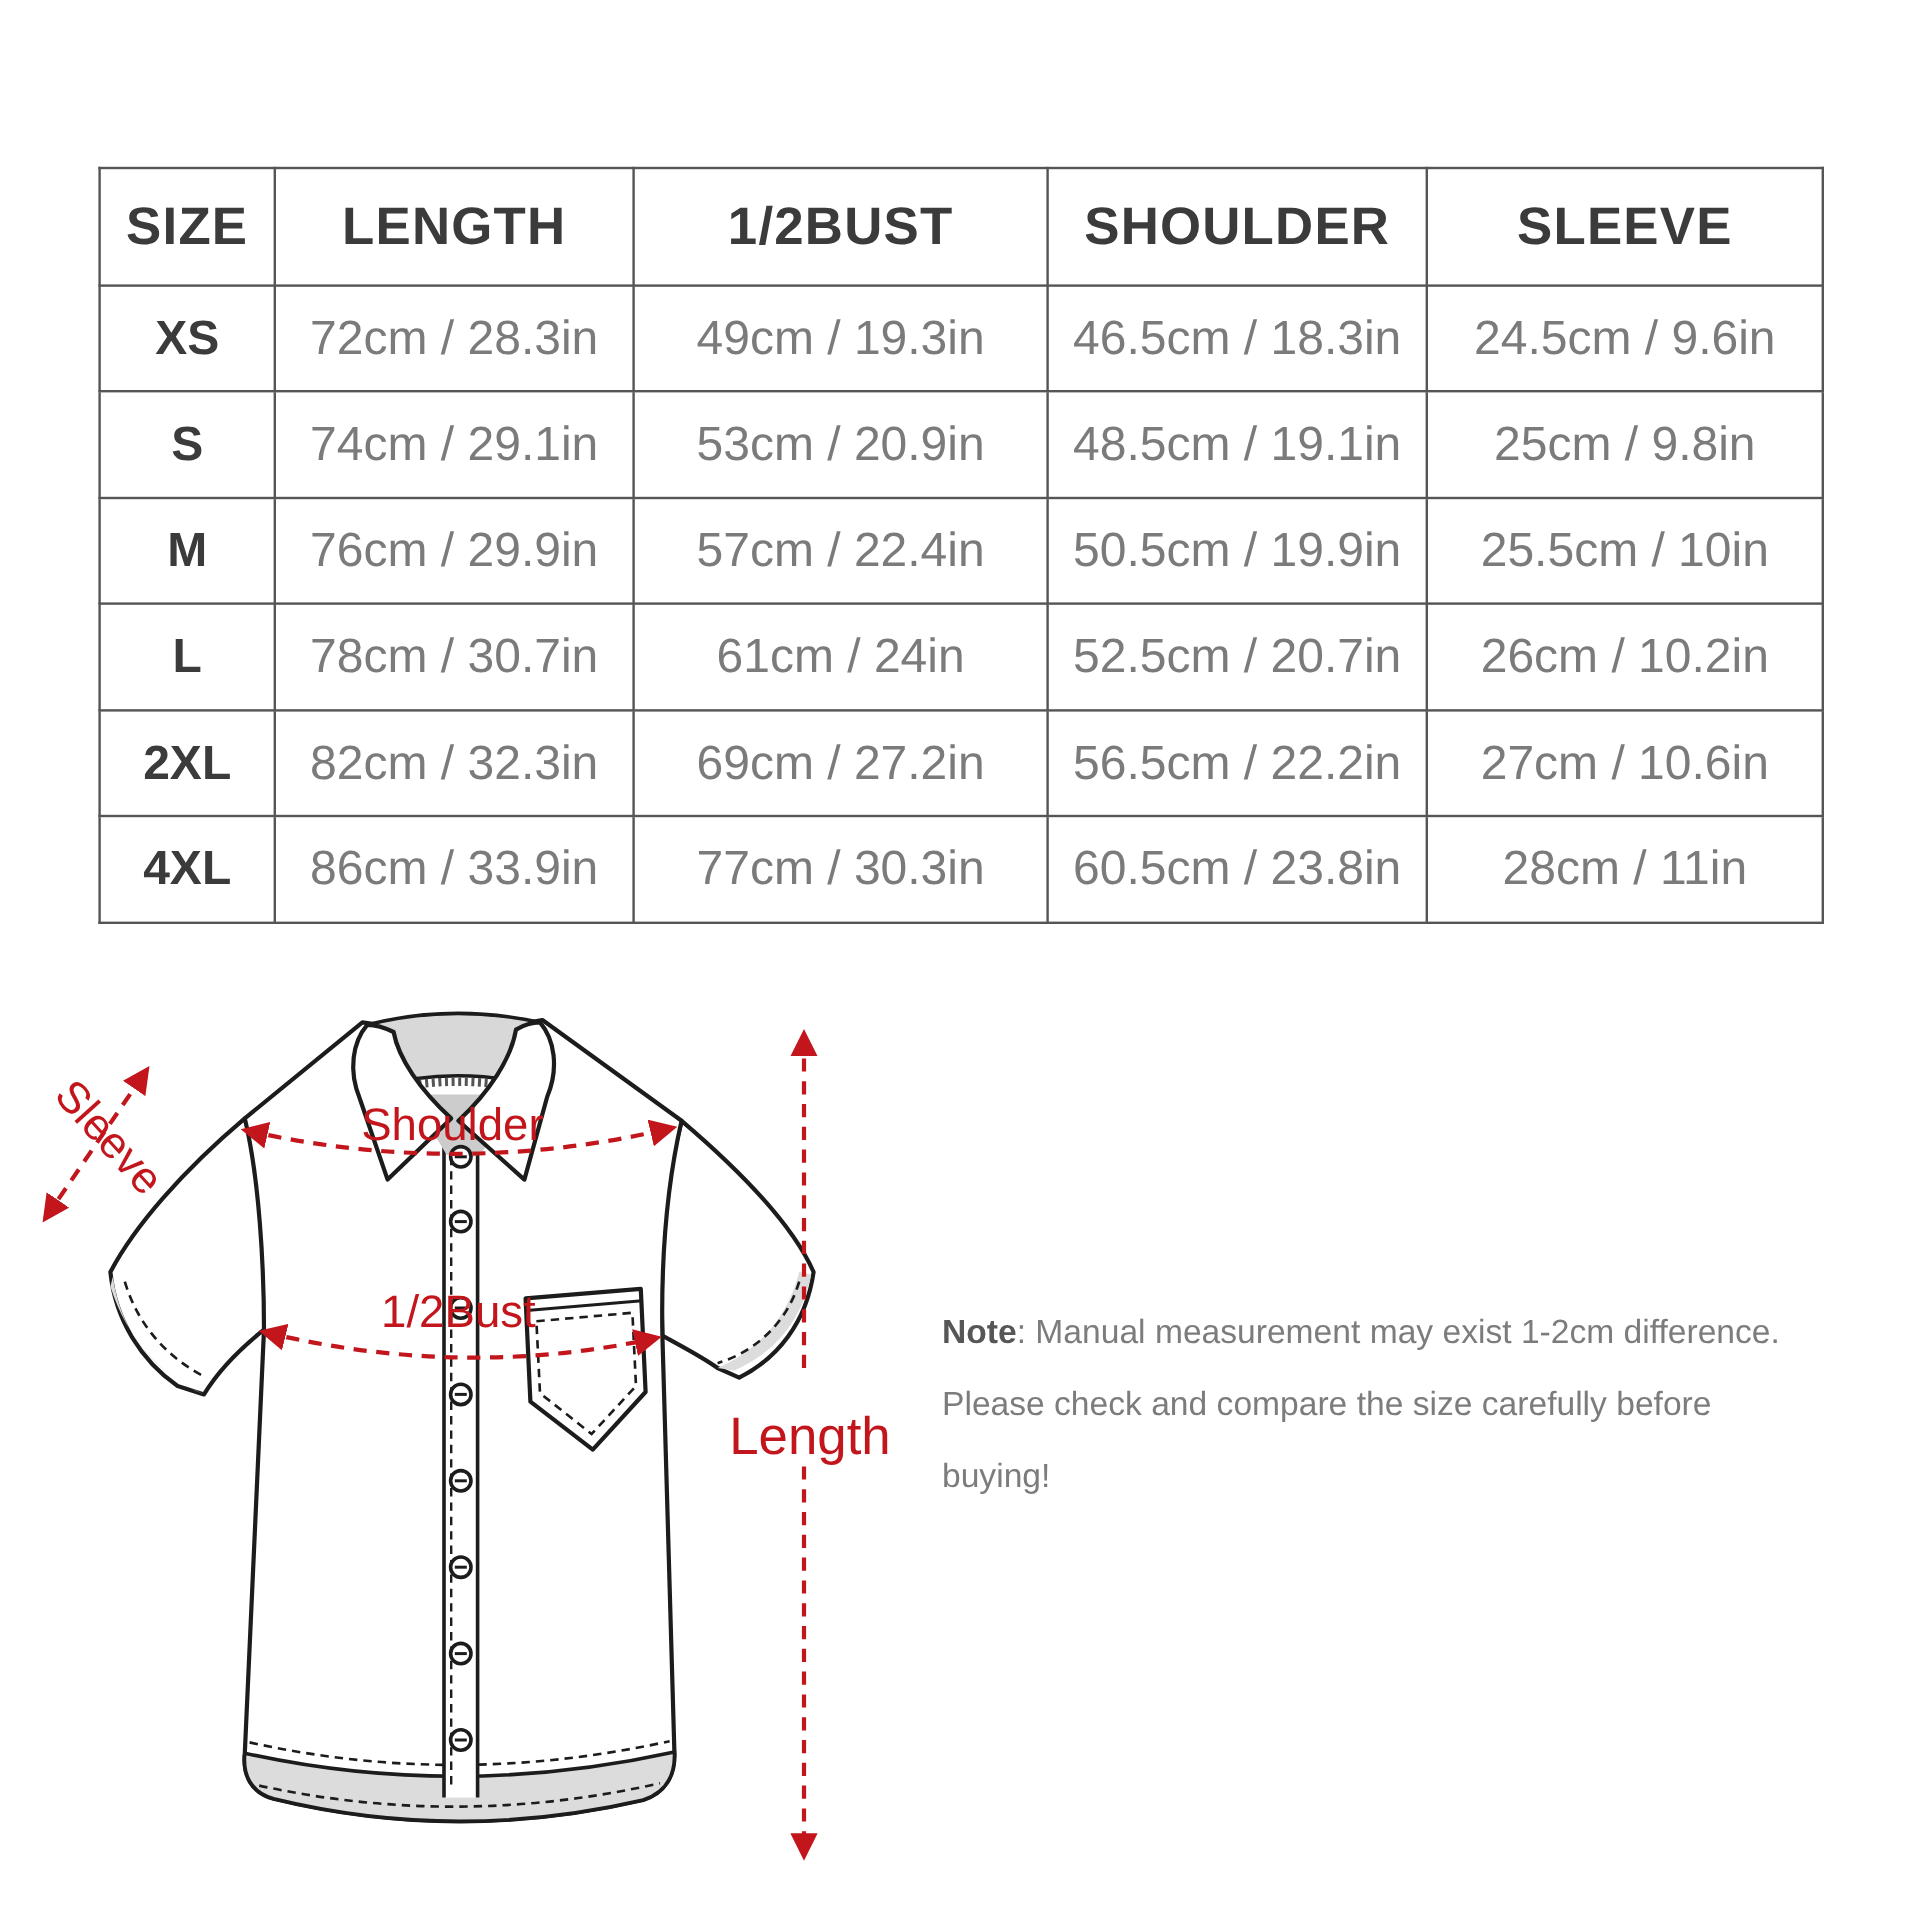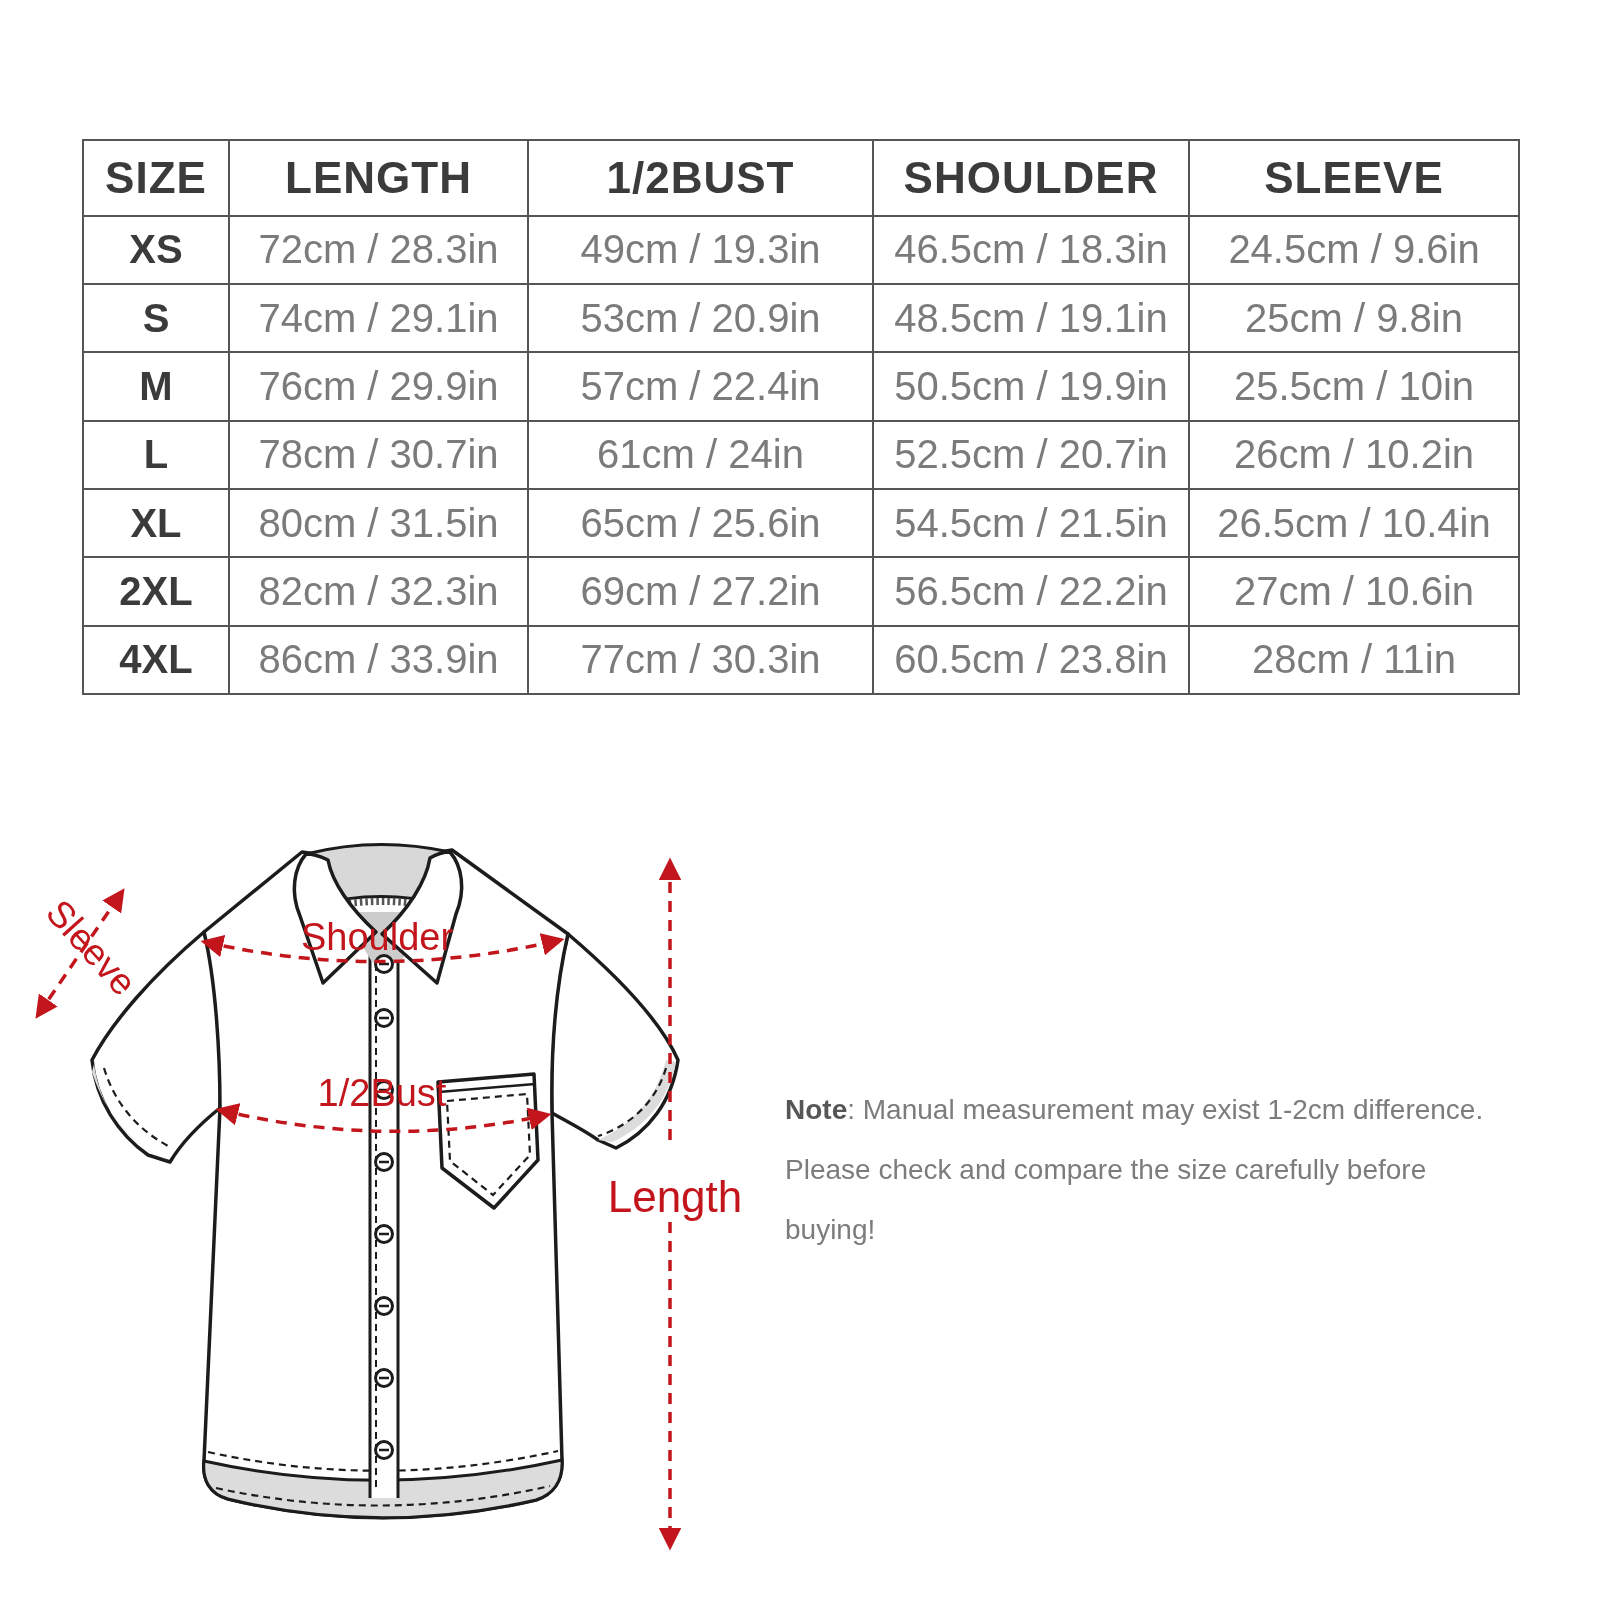--- a/index.html
+++ b/index.html
@@ -1,21 +1,21 @@
 <!DOCTYPE html>
 <html><head>
 <meta charset="utf-8">
 <style>
   html,body{margin:0;padding:0;background:#fff;}
   .canvas{position:relative;width:1600px;height:1600px;background:#ffffff;overflow:hidden;
           font-family:"Liberation Sans",sans-serif;}
   .title{position:absolute;top:26px;left:50%;transform:translateX(-50%);
          font-size:58px;font-weight:700;color:#3a3a3a;letter-spacing:1px;
          border-bottom:7px solid #3a3a3a;padding:0 4px 9px 4px;white-space:nowrap;}
-  table.size-table{position:absolute;left:82px;top:139px;width:1436px;height:556px;
+  table.size-table{position:absolute;left:82px;top:139px;width:1436px;height:631px;
          border-collapse:collapse;table-layout:fixed;background:#fff;}
   .size-table th,.size-table td{border:2px solid #555;text-align:center;vertical-align:middle;padding:0;}
   .size-table th{font-size:44px;font-weight:700;color:#3b3b3b;letter-spacing:1px;}
   .size-table td{font-size:40px;color:#7b7b7b;font-weight:400;}
   .size-table td.size-cell{font-size:40px;font-weight:700;color:#3b3b3b;}
   .shirt-svg{position:absolute;left:20px;top:810px;}
   .note{position:absolute;left:785px;top:1052px;width:700px;
         font-size:28px;line-height:60px;color:#7c7c7c;}
   .note .note-label{font-weight:700;color:#565656;}
 </style>
@@ -61,27 +61,20 @@
       <td>57cm / 22.4in</td>
       <td>50.5cm / 19.9in</td>
       <td>25.5cm / 10in</td>
     </tr>
     <tr>
       <td class="size-cell">L</td>
       <td>78cm / 30.7in</td>
       <td>61cm / 24in</td>
       <td>52.5cm / 20.7in</td>
       <td>26cm / 10.2in</td>
-    </tr>
-    <tr>
-      <td class="size-cell">XL</td>
-      <td>80cm / 31.5in</td>
-      <td>65cm / 25.6in</td>
-      <td>54.5cm / 21.5in</td>
-      <td>26.5cm / 10.4in</td>
     </tr>
     <tr>
       <td class="size-cell">2XL</td>
       <td>82cm / 32.3in</td>
       <td>69cm / 27.2in</td>
       <td>56.5cm / 22.2in</td>
       <td>27cm / 10.6in</td>
     </tr>
     <tr>
       <td class="size-cell">4XL</td>

